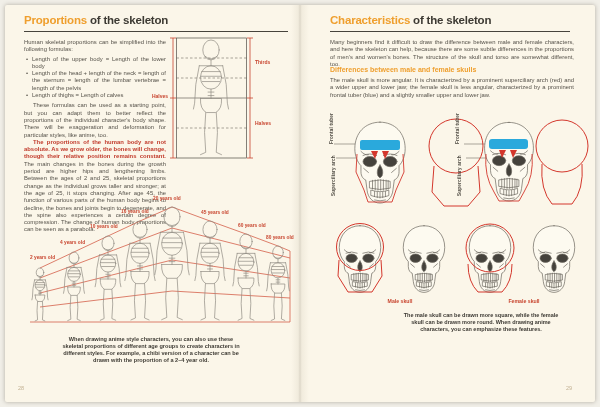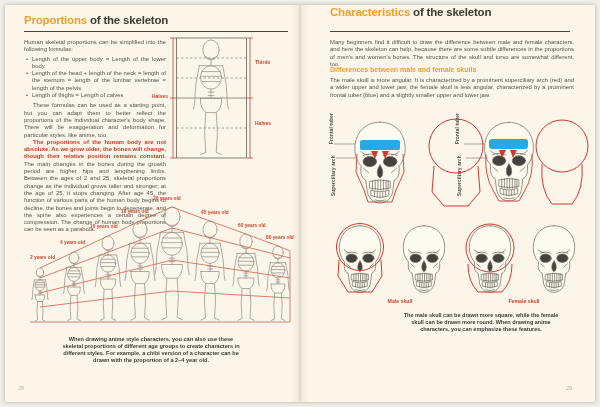--- a/index.html
+++ b/index.html
@@ -131,21 +131,21 @@
   <span class="age-label" style="left:121px;top:209px;">16 years old</span>
   <span class="age-label" style="left:153px;top:196px;">20 years old</span>
   <span class="age-label" style="left:201px;top:210px;">45 years old</span>
   <span class="age-label" style="left:238px;top:223px;">60 years old</span>
   <span class="age-label" style="left:266px;top:235px;">80 years old</span>
 
   <div class="t caption" style="left:60px;top:336px;width:182px;">When drawing anime style characters, you can also use these skeletal proportions of different age groups to create characters in different styles. For example, a chibi version of a character can be drawn with the proportion of a 2–4 year old.</div>
 
   <span class="t pagenum" style="left:18px;top:385px;">28</span>
 
-  <div class="t page-title" style="left:330px;top:6px;">
+  <div class="t page-title" style="left:330px;top:14px;">
     <span class="hl">Characteristics</span><span> of the skeleton</span>
   </div>
   <div class="title-rule" style="left:330px;top:31px;width:240px;"></div>
 
   <div class="t body-col" style="left:330px;top:39px;width:244px;">
     <p>Many beginners find it difficult to draw the difference between male and female characters, and here the skeleton can help, because there are some subtle differences in the proportions of men's and women's bones. The structure of the skull and torso are somewhat different, too.</p>
   </div>
   <div class="t subhead" style="left:330px;top:66px;">Differences between male and female skulls</div>
   <div class="t body-col" style="left:330px;top:77px;width:244px;">
     <p>The male skull is more angular. It is characterized by a prominent superciliary arch (red) and a wider upper and lower jaw; the female skull is less angular, characterized by a prominent frontal tuber (blue) and a slightly smaller upper and lower jaw.</p>

